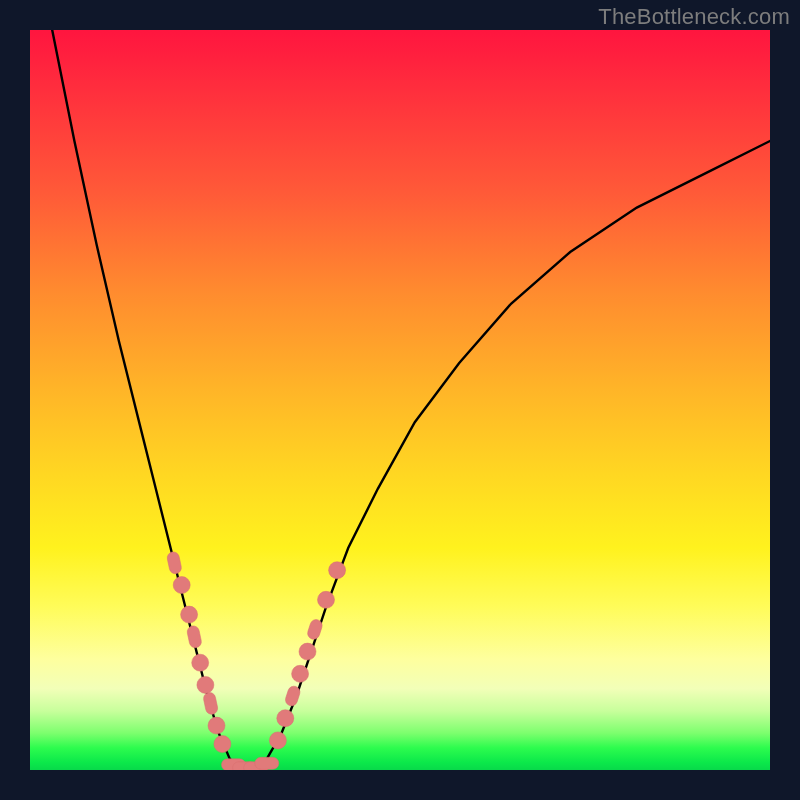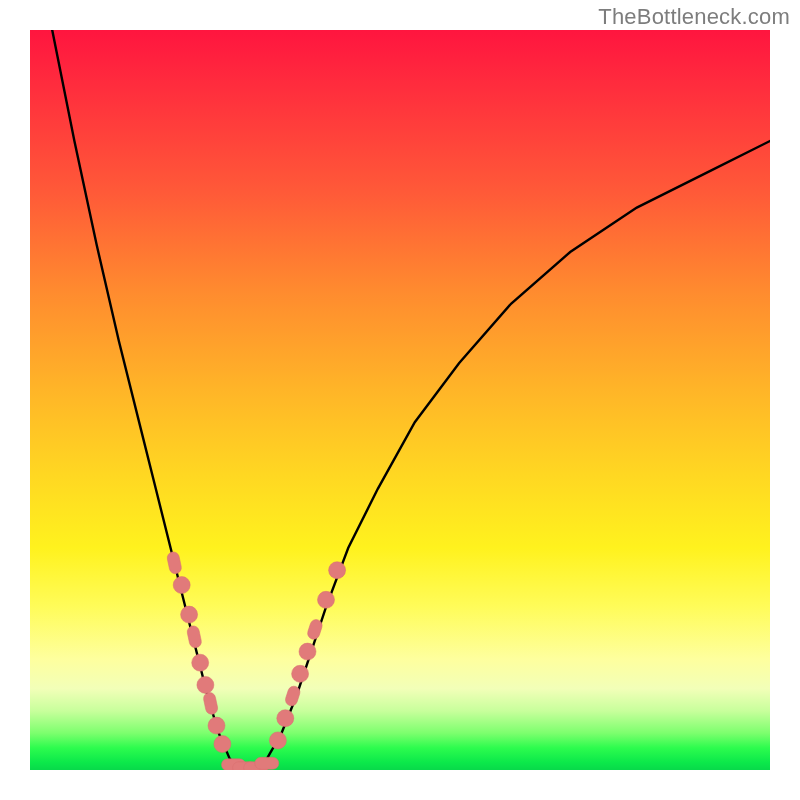--- a/index.html
+++ b/index.html
@@ -10,21 +10,21 @@
     overflow: hidden;
     background: #000;
     font-family: Arial, Helvetica, sans-serif;
   }
   .frame {
     position: absolute;
     left: 0;
     top: 0;
     width: 800px;
     height: 800px;
-    background: #ffffff;
+    background: #0f172a;
   }
   .plot {
     position: absolute;
     left: 30px;
     top: 30px;
     width: 740px;
     height: 740px;
     
     background: linear-gradient(to bottom,
       #ff153f 0%,

